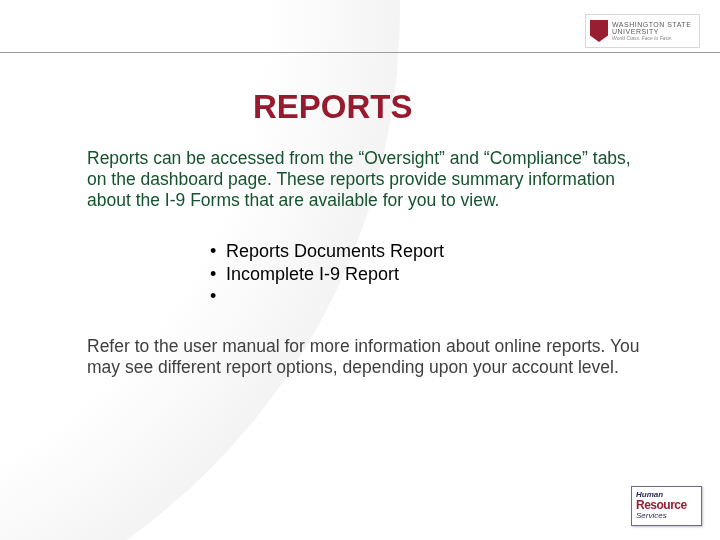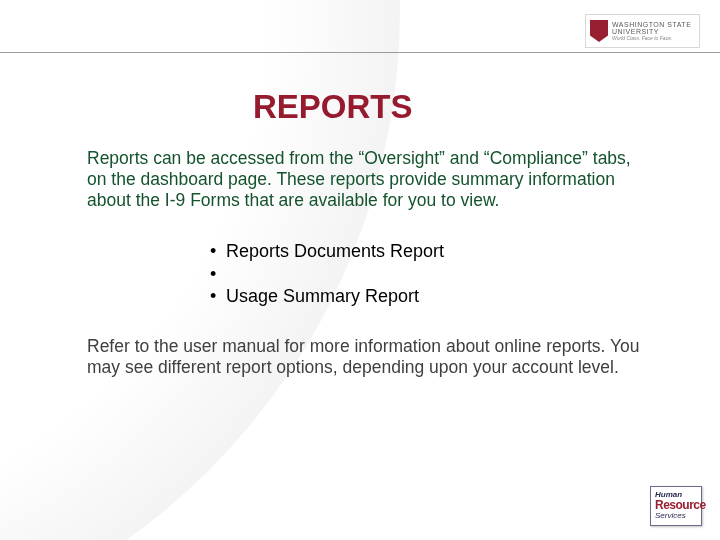--- a/index.html
+++ b/index.html
@@ -113,21 +113,21 @@
     left: 87px;
     width: 560px;
     font-size: 17.5px;
     color: #404040;
     line-height: 1.2;
   }
   .logo-hrs {
     position: absolute;
     bottom: 14px;
     right: 18px;
-    width: 52px;
+    width: 71px;
     height: 40px;
     border: 1px solid #6a6a8a;
     background: #ffffff;
     box-sizing: border-box;
     padding: 3px 4px;
     box-shadow: 1px 1px 2px rgba(0,0,0,0.25);
   }
   .logo-hrs .line1 { font-size: 8px; color: #2a2a55; font-style: italic; font-weight: bold; }
   .logo-hrs .line2 { font-size: 12px; color: #9a1e32; font-weight: bold; letter-spacing: -0.5px; margin-top: -1px;}
   .logo-hrs .line3 { font-size: 8px; color: #2a2a55; font-style: italic; font-weight: normal; margin-top: -1px;}
@@ -154,24 +154,24 @@
 
   <div class="body1">Reports can be accessed from the “Oversight” and “Compliance” tabs, on the dashboard page.  These reports provide summary information about the I-9 Forms that are available for you to view.</div>
 
   <div class="bullets">
     <div class="row">
       <span class="dot">•</span>
       <span>Reports Documents Report</span>
     </div>
     <div class="row">
       <span class="dot">•</span>
+      <span>Incomplete I-9 Report</span>
     </div>
     <div class="row">
       <span class="dot">•</span>
-      <span>Usage Summary Report</span>
     </div>
   </div>
 
   <div class="body2">Refer to the user manual for more information about online reports. You may see different report options, depending upon your account level.</div>
 
   <div class="logo-hrs">
     <div class="line1">Human</div>
     <div class="line2">Resource</div>
     <div class="line3">Services</div>
   </div>

